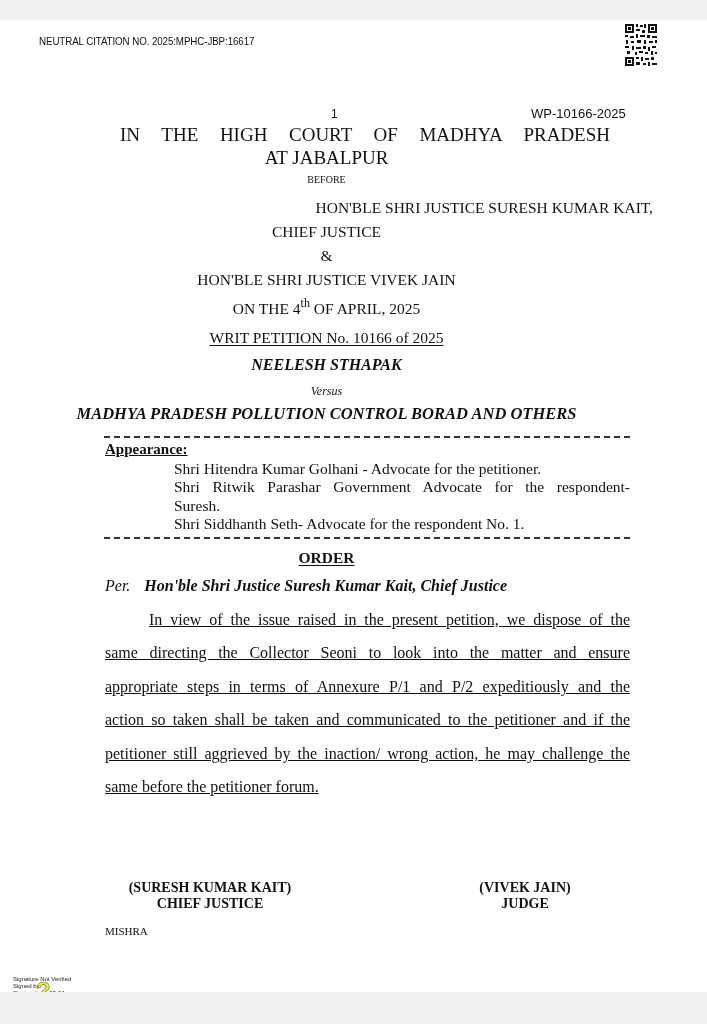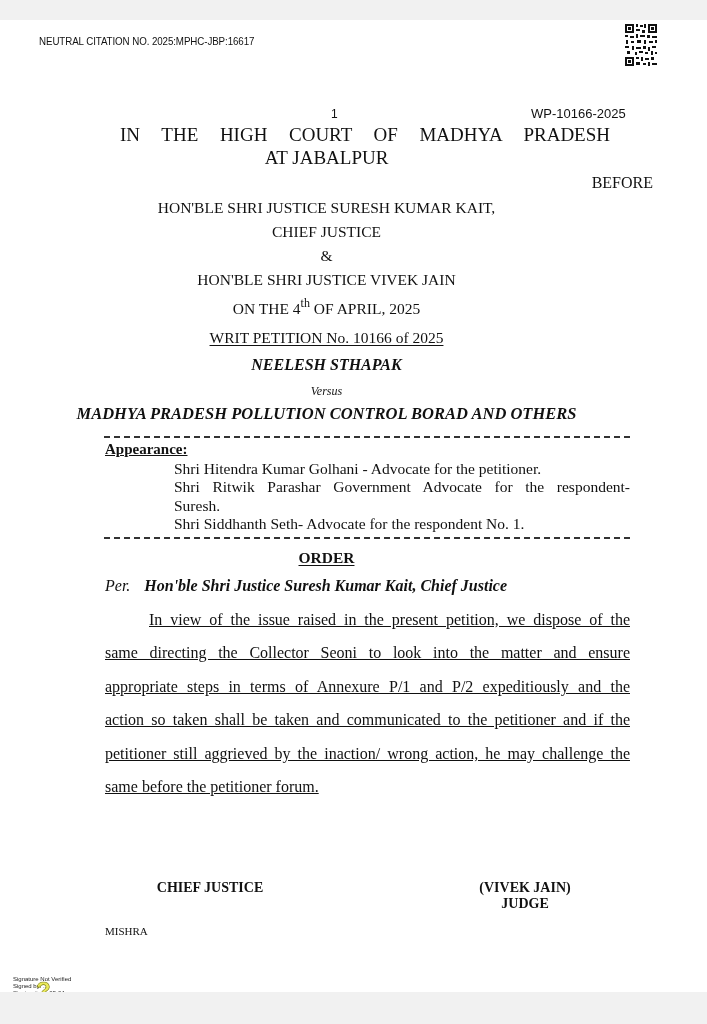--- a/index.html
+++ b/index.html
@@ -11,22 +11,22 @@
 
   .citation { position: absolute; left: 39px; top: 35px; font-family: "Liberation Sans", sans-serif; font-size: 10.5px; letter-spacing: -0.1px; transform: scaleX(0.93); transform-origin: left center; }
   .qr { position: absolute; left: 624px; top: 22px; width: 34px; height: 46px; }
 
   .pageno { position: absolute; left: 331px; top: 107px; font-family: "Liberation Sans", sans-serif; font-size: 12px; }
   .caseref { position: absolute; left: 531px; top: 106px; font-family: "Liberation Sans", sans-serif; font-size: 13px; }
 
   .center { position: absolute; left: 0; width: 653px; text-align: center; }
   .court { top: 124px; font-size: 19px; word-spacing: 14px; left: 120px; width: 490px; text-align: justify; text-align-last: justify; }
   .place { top: 147px; font-size: 19px; }
-  .before { top: 174px; font-size: 16px; text-align: right; }
-  .judge1 { top: 199px; font-size: 15.5px; }
+  .before { top: 174px; font-size: 10px; }
+  .judge1 { top: 199px; font-size: 15.5px; text-align: right; }
   .cj { top: 223px; font-size: 15.5px; }
   .amp { top: 247px; font-size: 15.5px; }
   .judge2 { top: 271px; font-size: 15.5px; }
   .date { top: 296px; font-size: 15.5px; }
   .date sup { font-size: 12px; vertical-align: 7px; }
   .wp { top: 329px; font-size: 15.5px; }
   .wp span { text-decoration: underline; text-underline-offset: 2px; }
   .pet { top: 356px; font-size: 16px; font-style: italic; font-weight: bold; }
   .versus { top: 384px; font-size: 12px; font-style: italic; }
   .resp { top: 404px; font-size: 16.5px; font-style: italic; font-weight: bold; }
@@ -151,20 +151,21 @@
 <div class="body" style="top:611px;">
   <div class="line l1" style="top:0px;">In view of the issue raised in the present petition, we dispose of the</div>
   <div class="line" style="top:33px;">same directing the Collector Seoni to look into the matter and ensure</div>
   <div class="line" style="top:67px;">appropriate steps in terms of Annexure P/1 and P/2 expeditiously and the</div>
   <div class="line" style="top:100px;">action so taken shall be taken and communicated to the petitioner  and if the</div>
   <div class="line" style="top:134px;">petitioner still aggrieved by the inaction/ wrong action, he may challenge the</div>
   <div class="line last" style="top:167px;">same before the petitioner forum.</div>
 </div>
 
 <div class="sig sig1">
+  <div>(SURESH KUMAR KAIT)</div>
   <div>CHIEF JUSTICE</div>
 </div>
 <div class="sig sig2">
   <div>(VIVEK JAIN)</div>
   <div>JUDGE</div>
 </div>
 <div class="mishra">MISHRA</div>
 
 <div class="stamp">
   <div>Signature Not Verified</div>

